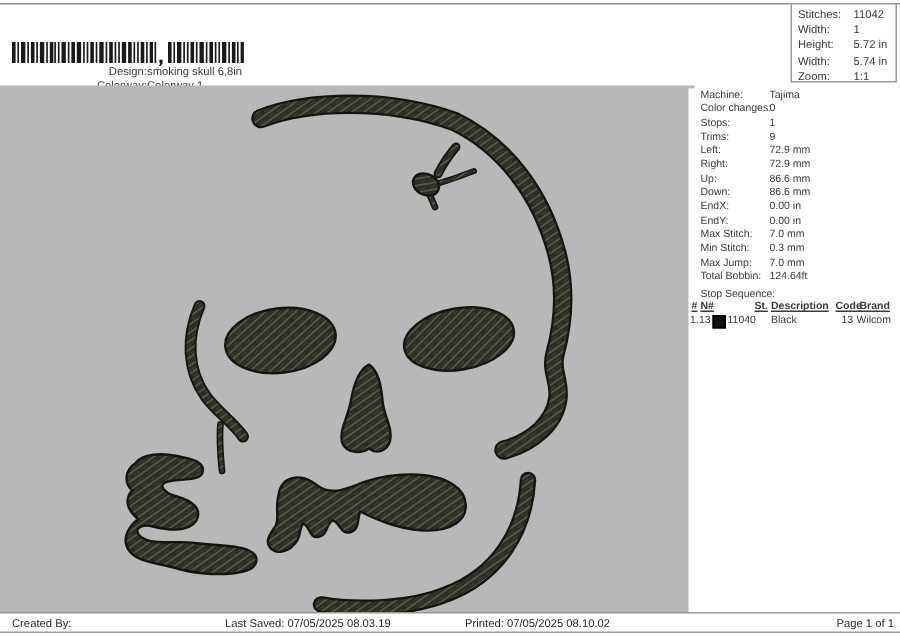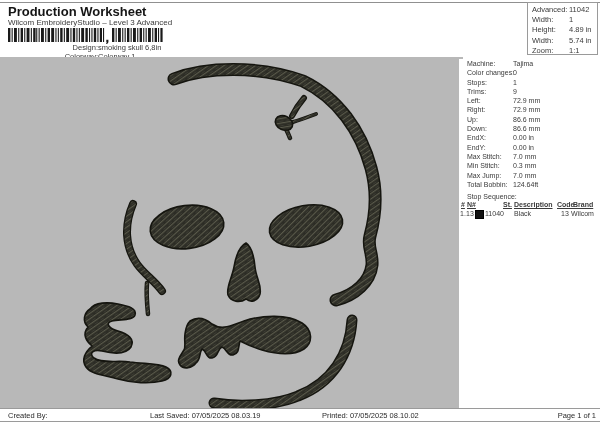--- a/index.html
+++ b/index.html
@@ -25,54 +25,52 @@
   .stoptitle{margin-top:3px;padding-left:8px;font-size:7px;height:9px;line-height:9px;color:#3a3a3a;}
   .stoptable{position:relative;height:22px;font-size:7px;color:#3a3a3a;}
   .stoptable span{position:absolute;white-space:nowrap;}
   .sthead{font-weight:bold;text-decoration:underline;top:0;}
   .strow{top:8.5px;}
   .swatch{position:absolute;left:16px;top:9px;width:7px;height:7px;background:#111;border:0.5px solid #000;}
   .footer{position:absolute;left:0;top:408px;width:600px;height:12px;
           border-top:1px solid #9a9a9a;border-bottom:1px solid #9a9a9a;
           font-size:7.5px;color:#2a2a2a;background:#fff;text-align:center;}
   .footer span{position:absolute;top:2px;white-space:nowrap;}
-  .f-created{left:8px;} .f-saved{left:150px;} .f-printed{left:322px;} .f-page{right:4px;}
+  .f-created{left:8px;} .f-saved{left:150px;} .f-printed{left:310px;} .f-page{right:4px;}
 </style>
 </head>
 <body>
 
 <div class="page">
   <div class="topline"></div>
 
-  <div class="title">Production Worksheet</div>
-  <div class="subtitle">Wilcom EmbroideryStudio – Level 3 Advanced</div>
 
   <svg class="barcode" width="156" height="16" viewBox="0 0 156 16">
     <path fill="#1a1a1a" d="M0 0h2.4v14h-2.4z M3.6 0h1.1v14h-1.1z M6 0h2.9v14h-2.9z M10.2 0h1.1v14h-1.1z M12.6 0h2.4v14h-2.4z M16.2 0h1.1v14h-1.1z M18.6 0h2.9v14h-2.9z M22.8 0h1.1v14h-1.1z M25.2 0h2.4v14h-2.4z M28.2 0h1.1v14h-1.1z M30.6 0h1.1v14h-1.1z M33 0h2.9v14h-2.9z M37.2 0h1.1v14h-1.1z M39.6 0h2.4v14h-2.4z M43.2 0h2.9v14h-2.9z M47.4 0h1.1v14h-1.1z M49.8 0h1.1v14h-1.1z M52.2 0h2.4v14h-2.4z M55.8 0h1.1v14h-1.1z M58.2 0h2.9v14h-2.9z M62.4 0h1.1v14h-1.1z M64.8 0h2.4v14h-2.4z M68.4 0h1.1v14h-1.1z M70.8 0h1.1v14h-1.1z M73.2 0h2.9v14h-2.9z M77.4 0h2.4v14h-2.4z M81 0h1.1v14h-1.1z M83.4 0h1.1v14h-1.1z M85.8 0h2.4v14h-2.4z M89.4 0h1.1v14h-1.1z M91.8 0h2.2v14h-2.2z M95 0h1.1v14h-1.1z M98.3 11.8h2.1v2.4l-1.7 2.4h-0.9l1-2.4h-0.5z M104 0h2.4v14h-2.4z M107.6 0h1.1v14h-1.1z M110 0h2.9v14h-2.9z M114.2 0h1.1v14h-1.1z M116.6 0h1.1v14h-1.1z M119 0h2.4v14h-2.4z M122.6 0h1.1v14h-1.1z M125 0h2.9v14h-2.9z M129.2 0h1.1v14h-1.1z M131.6 0h2.4v14h-2.4z M135.2 0h1.1v14h-1.1z M137.6 0h1.1v14h-1.1z M140 0h2.9v14h-2.9z M144.2 0h1.1v14h-1.1z M146.6 0h2.4v14h-2.4z M150 0h1.1v14h-1.1z M152.4 0h2.2v14h-2.2z"></path>
   </svg>
 
   <div class="kv design-row">
     <span class="k">Design:</span><span class="v">smoking skull 6,8in</span>
   </div>
   <div class="kv colorway-row">
     <span class="k">Colorway:</span><span class="v">Colorway 1</span>
   </div>
 
   <div class="statsbox">
     <div class="srow">
-        <span class="k">Advanced:</span>
+        <span class="k">Stitches:</span>
         <span>11042</span>
       </div>
     <div class="srow">
         <span class="k">Width:</span>
         <span>1</span>
       </div>
     <div class="srow">
         <span class="k">Height:</span>
-        <span>4.89 in</span>
+        <span>5.72 in</span>
       </div>
     <div class="srow">
         <span class="k">Width:</span>
         <span>5.74 in</span>
       </div>
     <div class="srow">
         <span class="k">Zoom:</span>
         <span>1:1</span>
       </div>
   </div>

